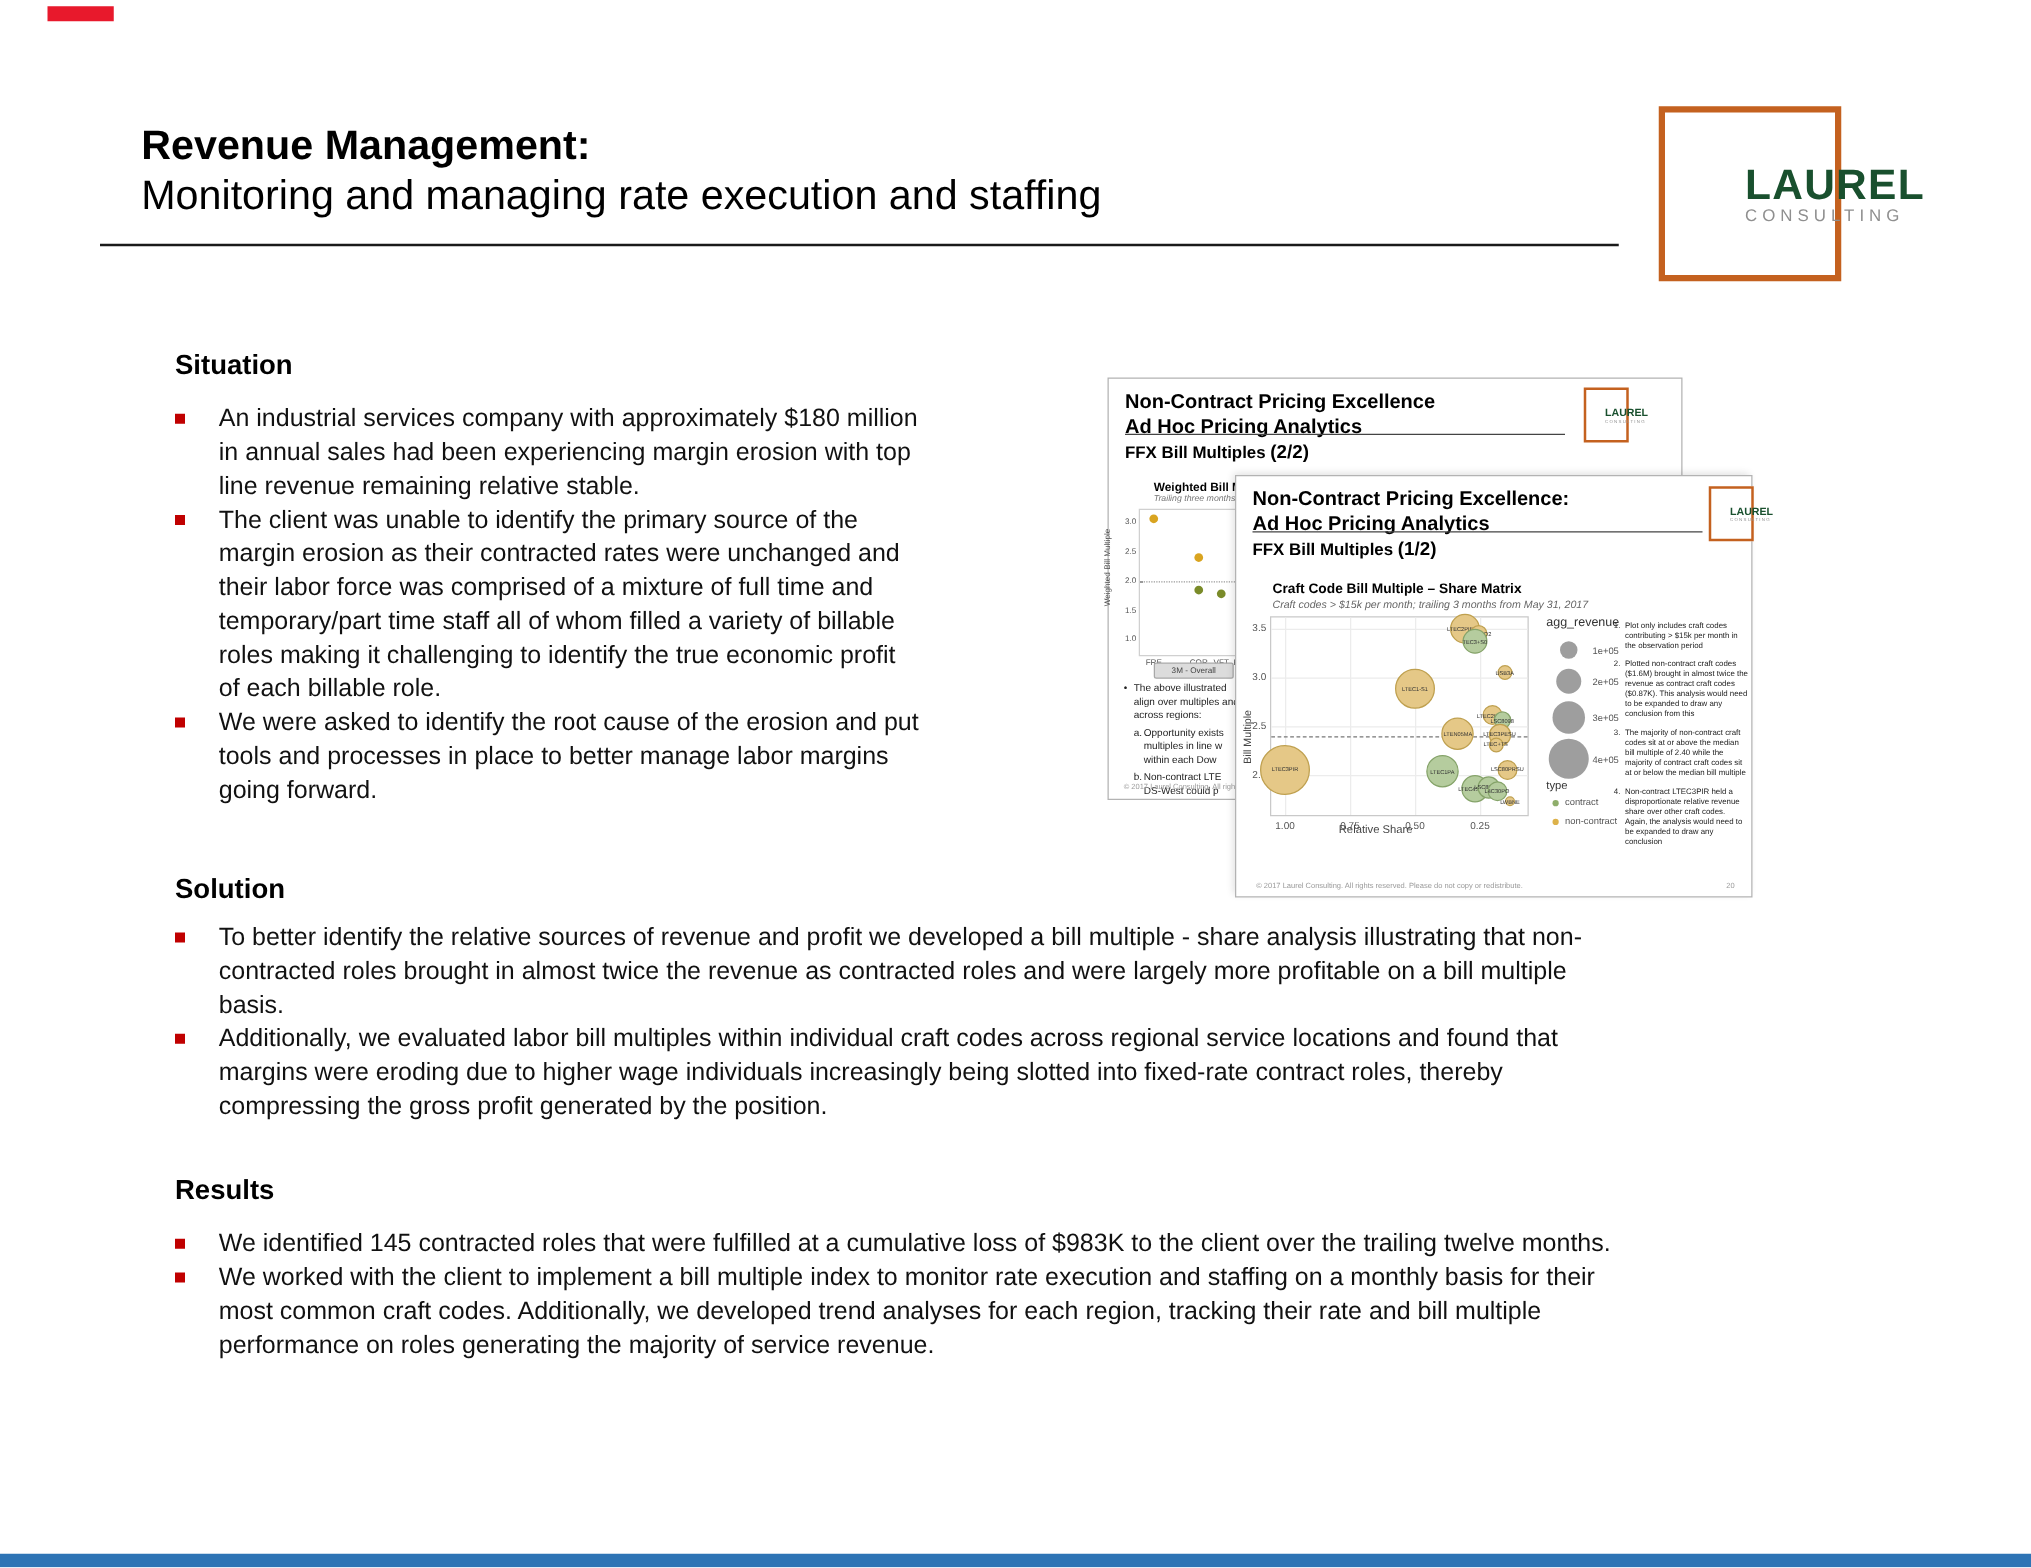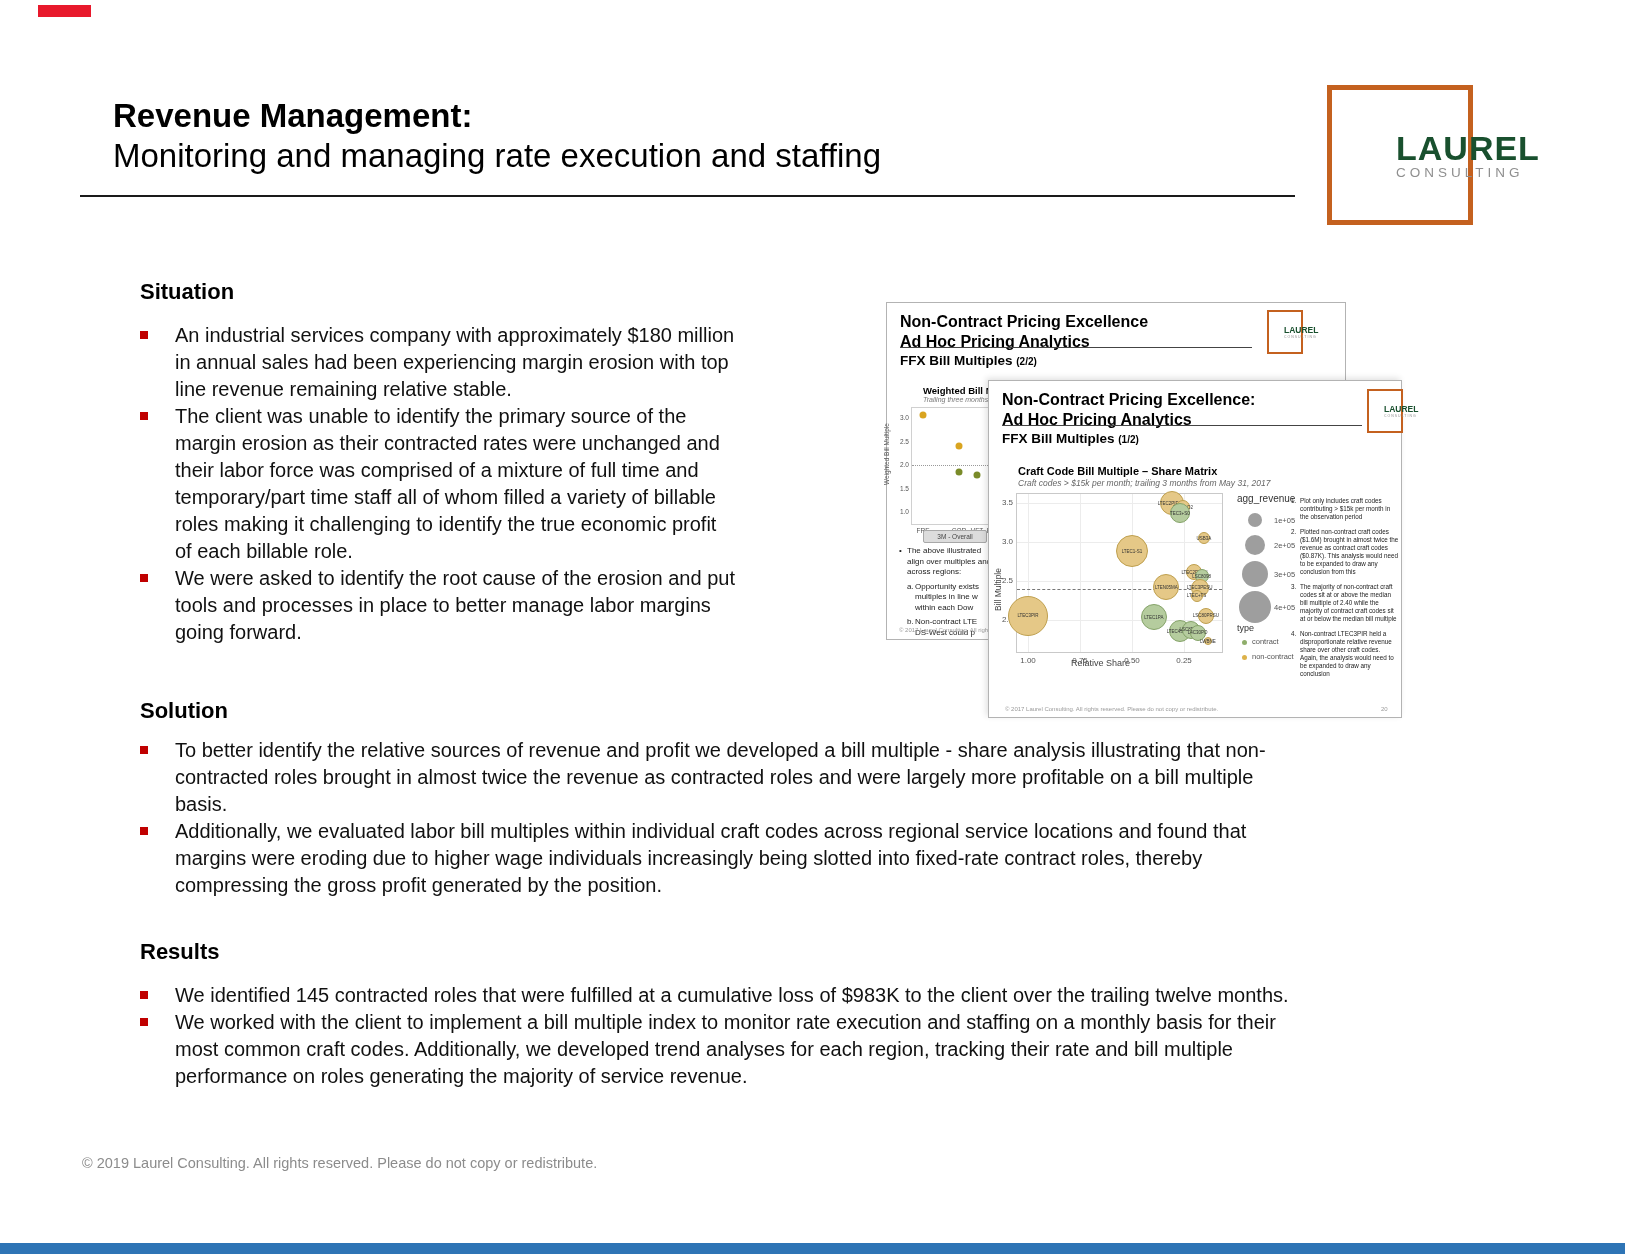--- a/index.html
+++ b/index.html
@@ -37,21 +37,21 @@
   #page-footer{left:82px;top:1155px;font-size:14.5px;color:#8C8C8C;}
 
   
   #slides{left:886px;top:300px;width:520px;height:420px;}
   .slide{position:absolute;background:#fff;border:1px solid #b3b3b3;box-sizing:border-box;}
   #back-slide{left:0;top:2px;width:460px;height:338px;}
   #front-slide{left:102px;top:80px;width:414px;height:338px;box-shadow:-2px -2px 6px rgba(0,0,0,0.12);}
   .s-title{position:absolute;left:13px;top:9px;font-weight:bold;font-size:16px;line-height:20px;}
   .s-rule{position:absolute;left:13px;top:44px;width:352px;border-top:1.5px solid #444;}
   .s-ffx{position:absolute;left:13px;top:50px;font-weight:bold;font-size:13.5px;}
-  .s-ffx .sfx{font-size:10px;}
+  .s-ffx .sfx{font-size:15px;}
   .mini-logo{position:absolute;width:36px;height:44px;border:2px solid #C4611F;box-sizing:border-box;background:#fff;}
   #back-slide .mini-logo{left:380px;top:7px;}
   #front-slide .mini-logo{left:378px;top:8px;}
   .ml-text{position:absolute;left:15px;top:14px;white-space:nowrap;}
   .ml-name{font-size:8.5px;font-weight:bold;color:#19502E;line-height:9px;}
   .ml-sub{font-size:3.5px;color:#8F8F8F;letter-spacing:1px;line-height:4px;}
   .s-footer{position:absolute;font-size:6px;color:#9a9a9a;white-space:nowrap;}
   #back-slide .s-footer{left:12px;top:324px;}
   #front-slide .s-footer{left:16px;top:325px;}
   #front-page-num{position:absolute;left:392px;top:325px;font-size:6px;color:#9a9a9a;}
@@ -177,21 +177,20 @@
       <span class="btext" style="width:1300px">We identified 145 contracted roles that were fulfilled at a cumulative loss of $983K to the client over the trailing twelve months.</span>
     </div>
     <div class="bullet">
       <span class="marker"></span>
       <span class="btext" style="width:1300px">We worked with the client to implement a bill multiple index to monitor rate execution and staffing on a monthly basis for their
 most common craft codes.  Additionally, we developed trend analyses for each region, tracking their rate and bill multiple
 performance on roles generating the majority of service revenue.</span>
     </div>
   </div>
 
-  <div class="abs" id="page-footer">© 2019 Laurel Consulting. All rights reserved.  Please do not copy or redistribute.</div>
 
   <div class="abs" id="slides">
 
     <div class="slide" id="back-slide">
       <div class="s-title">
         <div>Non-Contract Pricing Excellence</div>
         <div>Ad Hoc Pricing Analytics</div>
       </div>
       <div class="s-rule"></div>
       <div class="s-ffx">

